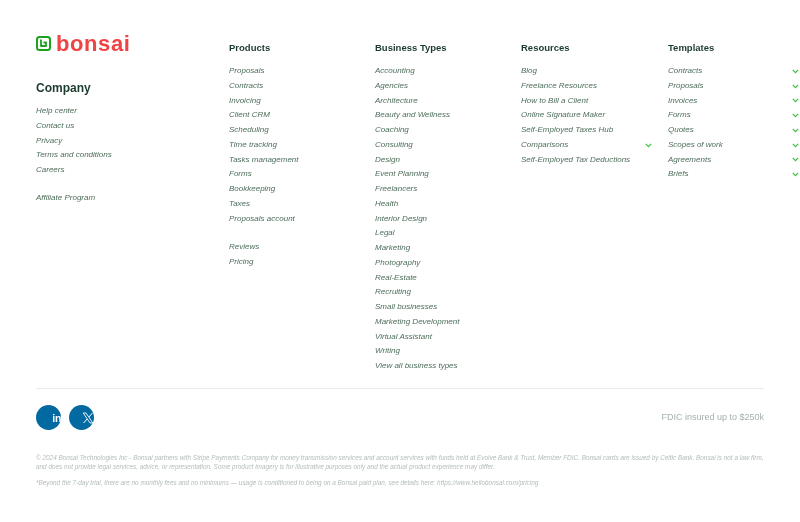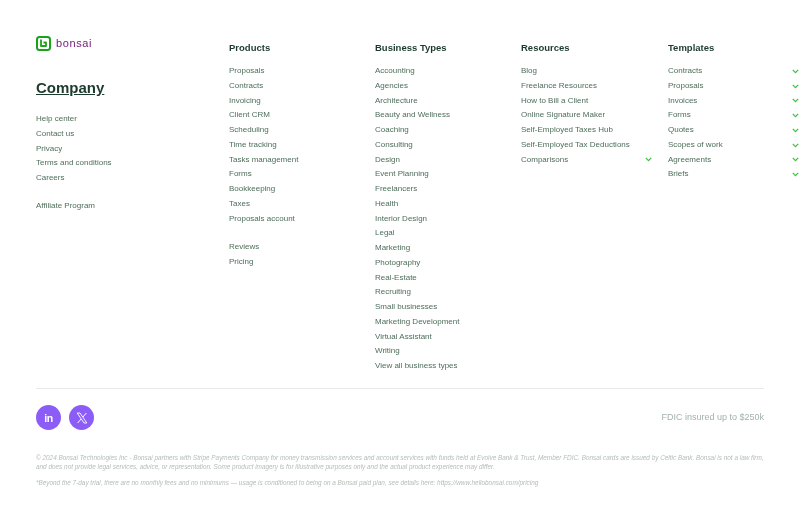--- a/index.html
+++ b/index.html
@@ -3,38 +3,38 @@
   <meta charset="utf-8">
   <style>
     * { box-sizing: border-box; margin: 0; padding: 0; }
     html, body { width: 800px; height: 522px; background: #ffffff; overflow: hidden; }
     body { font-family: "Liberation Sans", "DejaVu Sans", sans-serif; color: #1e3a2b; position: relative; }
 
     .footer { position: absolute; left: 0; top: 0; width: 800px; height: 522px; }
 
     .logo { position: absolute; left: 36px; top: 36px; display: flex; align-items: center; gap: 5px; }
     .logo-mark { width: 15px; height: 15px; display: block; }
-    .logo-text { font-size: 11px; font-weight: normal; color: #701a75; letter-spacing: 0.6px; line-height: 15px; }
+    .logo-text { font-size: 22px; font-weight: bold; color: #ef4444; letter-spacing: 0.6px; line-height: 15px; }
 
     .col { position: absolute; top: 42px; margin-left: 46px; }
     .col-title { font-size: 9.5px; font-weight: bold; color: #1d3b2d; height: 12px; line-height: 12px; }
     .col-list { margin-top: 10px; list-style: none; }
-    .col-list li { height: 14.75px; line-height: 14.75px; font-size: 8px; color: #4e6e5b; white-space: nowrap; position: relative; cursor: pointer; }
+    .col-list li { height: 14.75px; line-height: 14.75px; font-size: 8px; color: #4e6e5b; white-space: nowrap; position: relative; cursor: pointer; font-style: italic; }
     .col-list li.gap { margin-top: 13.5px; }
     .chev { position: absolute; top: 0; width: 10px; height: 14.75px; display: flex; align-items: center; justify-content: center; }
     .chev svg { width: 7px; height: 5px; }
 
     .company { position: absolute; left: 36px; top: 82px; }
-    .company .col-title { font-size: 15px; text-decoration: underline; }
-    .company .col-list { margin-top: 18px; }
+    .company .col-title { font-size: 12px; }
+    .company .col-list { margin-top: 10px; }
 
     .divider { position: absolute; left: 36px; top: 388px; width: 728px; height: 1px; background: #e6ebe7; }
 
     .social { position: absolute; top: 405px; left: 36px; display: flex; gap: 8px; }
-    .social-btn { width: 25px; height: 25px; border-radius: 50%; background: #8b5cf6; display: flex; align-items: center; justify-content: center; color: #fff; cursor: pointer; }
+    .social-btn { width: 25px; height: 25px; border-radius: 50%; background: #0369a1; display: flex; align-items: center; justify-content: flex-end; color: #fff; cursor: pointer; }
     .social-btn .in { font-size: 10.5px; font-weight: bold; font-family: "Liberation Sans", sans-serif; letter-spacing: -0.3px; }
     .social-btn svg { width: 12px; height: 12px; }
 
     .fdic { position: absolute; right: 36px; top: 412px; font-size: 9px; color: #a3b2a8; }
 
     .legal { position: absolute; left: 36px; top: 453px; width: 728px; font-size: 6.4px; font-style: italic; color: #b2bdb5; line-height: 9px; }
     .legal2 { position: absolute; left: 36px; top: 478px; width: 728px; font-size: 6.4px; font-style: italic; color: #b2bdb5; line-height: 9px; }
   </style>
 </head>
 <body>
@@ -108,29 +108,29 @@
   </div>
 
   <div class="col" style="left:475px; width:135px;">
     <div class="col-title">Resources</div>
     <ul class="col-list">
       <li>Blog</li>
       <li>Freelance Resources</li>
       <li>How to Bill a Client</li>
       <li>Online Signature Maker</li>
       <li>Self-Employed Taxes Hub</li>
-      <li>Self-Employed Tax Deductions</li>
       <li>
         <span>Comparisons</span>
         <span class="chev" style="left:122px;">
           <svg viewBox="0 0 7 5">
               <path d="M0.8 0.8 L3.5 3.7 L6.2 0.8" fill="none" stroke="#3fbf3f" stroke-width="1.2"></path>
             </svg>
         </span>
       </li>
+      <li>Self-Employed Tax Deductions</li>
     </ul>
   </div>
 
   <div class="col" style="left:622px; width:135px;">
     <div class="col-title">Templates</div>
     <ul class="col-list">
       <li><span>Contracts</span><span class="chev" style="left:122px;">
             <svg viewBox="0 0 7 5">
               <path d="M0.8 0.8 L3.5 3.7 L6.2 0.8" fill="none" stroke="#3fbf3f" stroke-width="1.2"></path>
             </svg>

